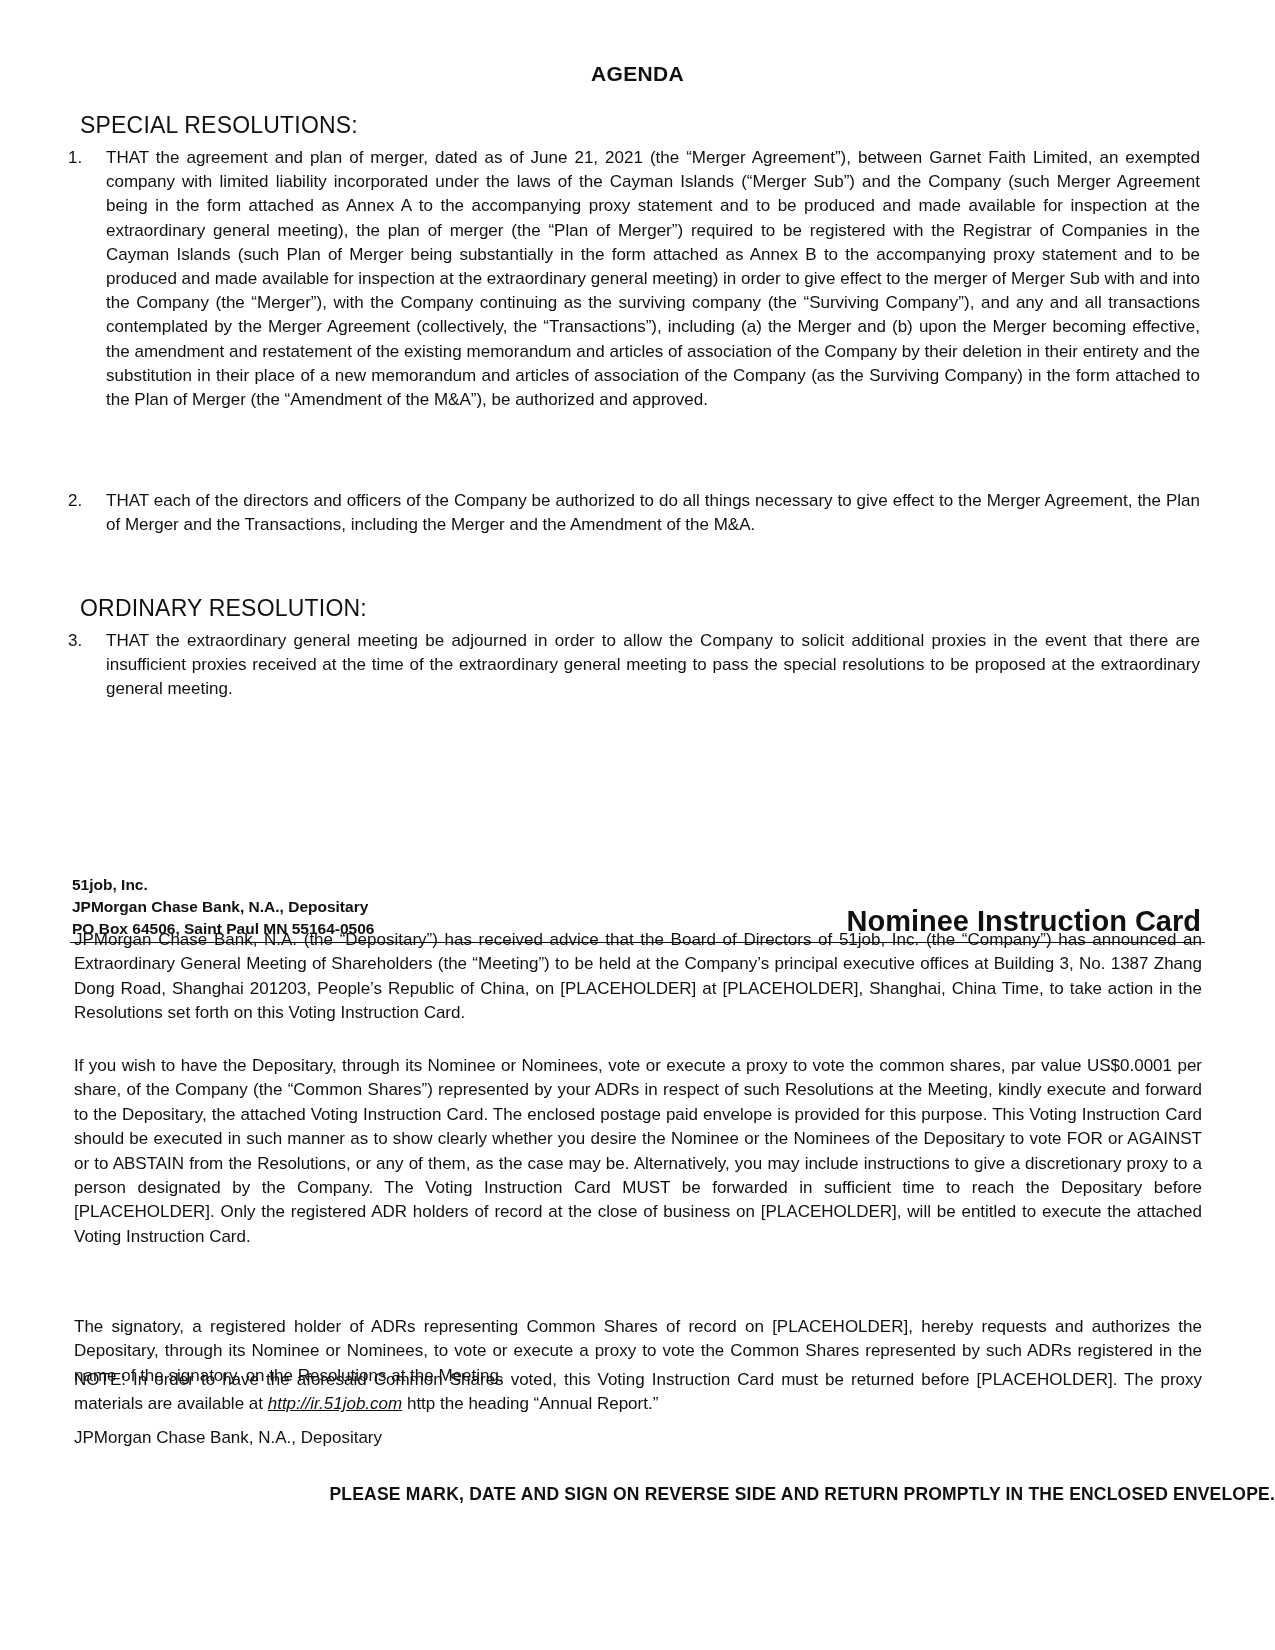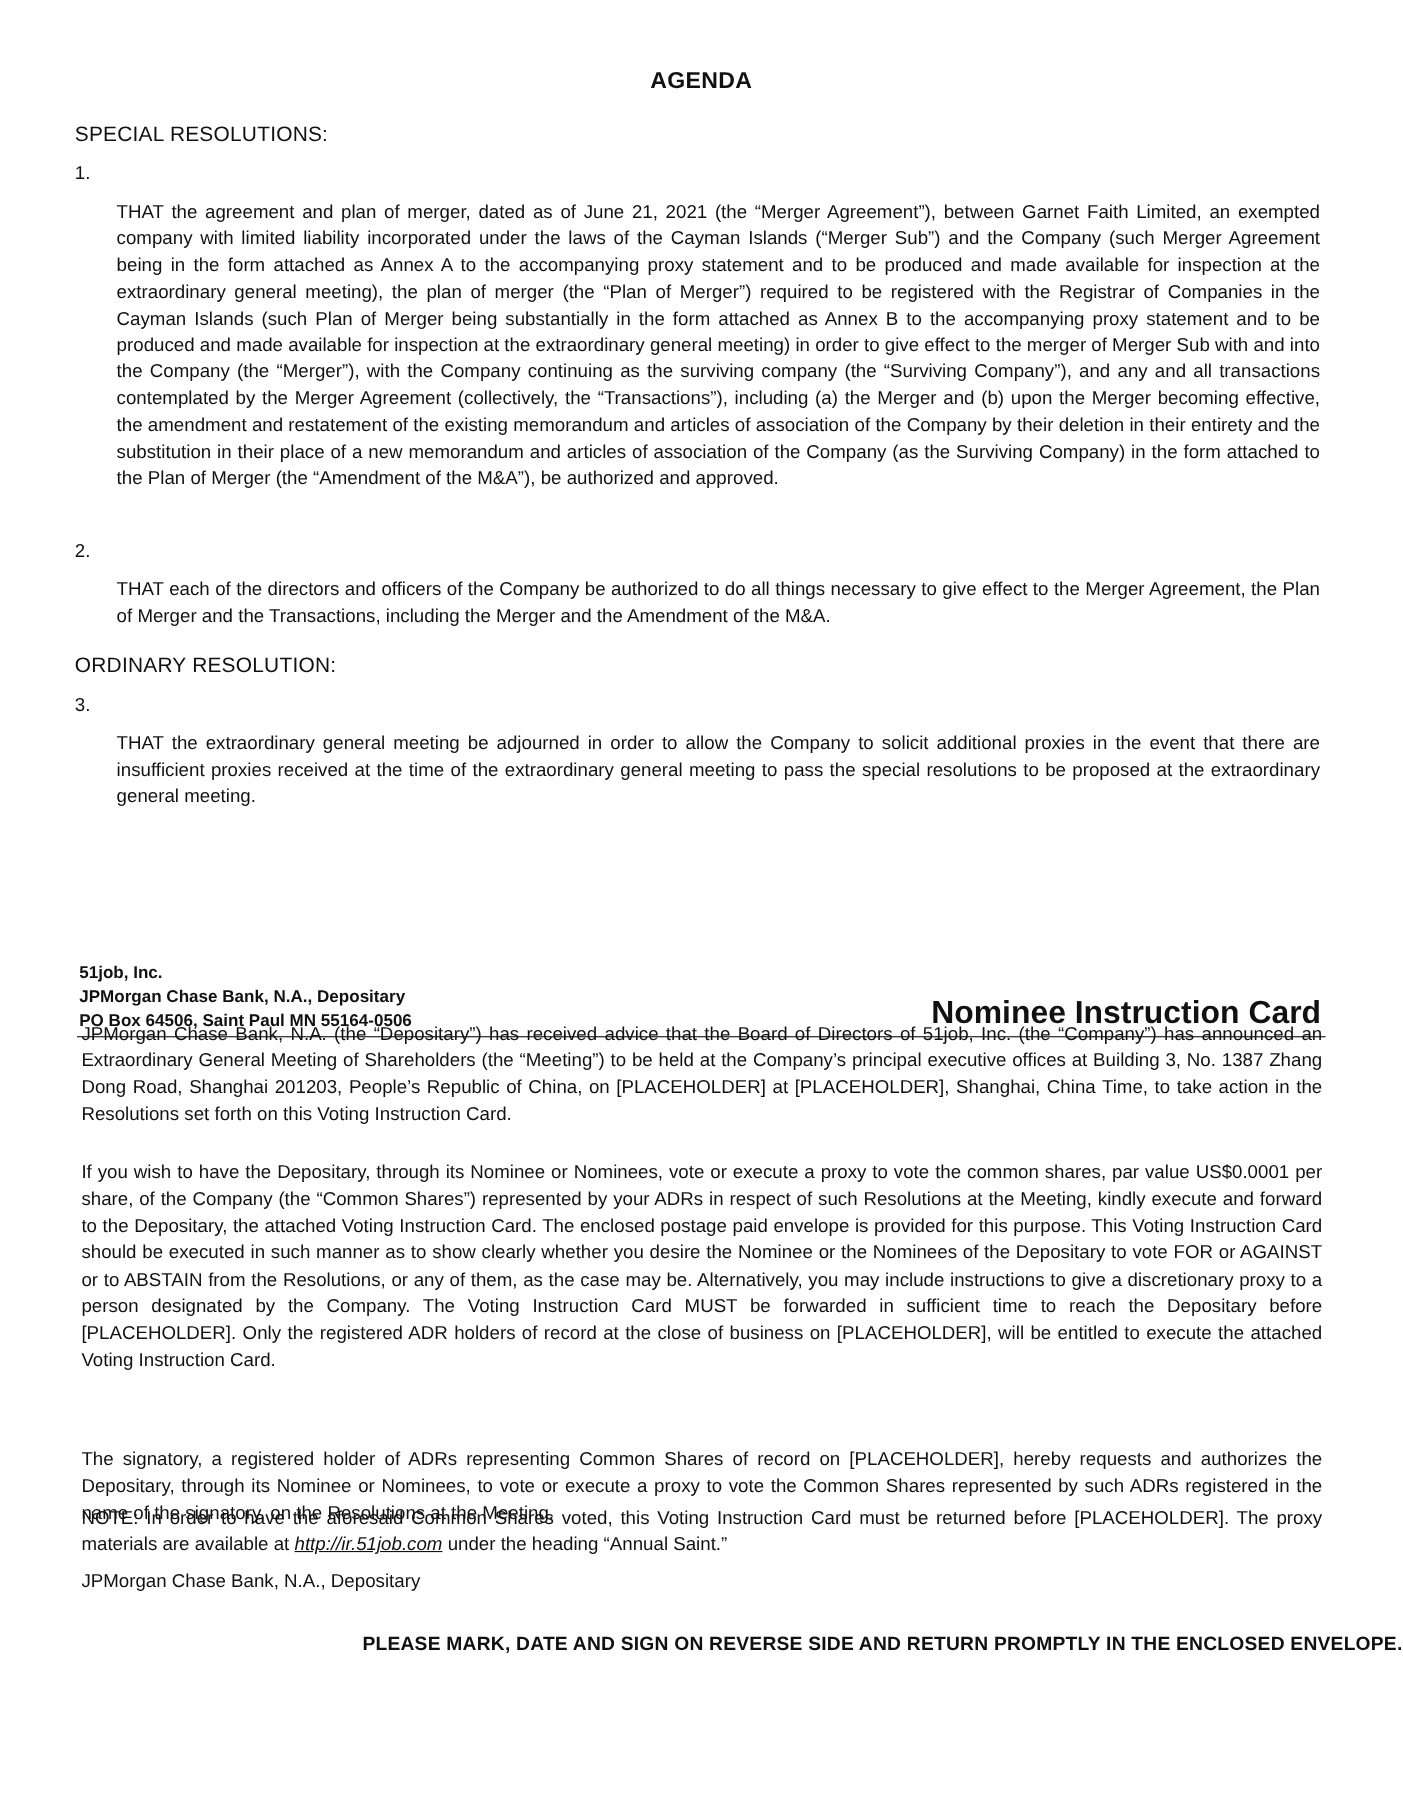--- a/index.html
+++ b/index.html
@@ -6,28 +6,28 @@
   body {
     width: 1275px; height: 1650px; position: relative; overflow: hidden;
     font-family: "Liberation Sans", sans-serif; color: #111111;
   }
   .page { position: absolute; left: 0; top: 0; width: 1275px; height: 1171px; }
   .agenda-title {
     position: absolute; top: 62px; left: 0; width: 1275px; text-align: center;
     font-weight: bold; font-size: 21px; letter-spacing: 0.3px;
   }
   .section-heading {
-    position: absolute; left: 68px; font-size: 19px; letter-spacing: 0.2px;
+    position: absolute; left: 80px; font-size: 23px; letter-spacing: 0.2px;
   }
   .resolution {
     position: absolute; left: 68px; width: 1132px; font-size: 17px; line-height: 24.2px;
     display: flex;
   }
   .res-num { width: 38px; flex: 0 0 38px; }
-  .res-text { flex: 1; text-align: justify; text-align-last: left; margin-top: 35px; }
+  .res-text { flex: 1; text-align: justify; text-align-last: left; }
 
   .vic-header {
     position: absolute; left: 70px; top: 878px; width: 1135px; height: 70px;
     border-bottom: 1.5px solid #111;
   }
   .vic-address { position: absolute; left: 2px; top: 2px; font-weight: bold; font-size: 15.5px; line-height: 22px; }
   .vic-title { position: absolute; right: 4px; bottom: 4px; font-weight: bold; font-size: 29px; }
 
   .vic-para {
     position: absolute; left: 74px; width: 1128px; font-size: 17px; line-height: 24.4px;
@@ -72,20 +72,20 @@
       <div>PO Box 64506, Saint Paul MN 55164-0506</div>
     </div>
     <div class="vic-title">Nominee Instruction Card</div>
   </div>
 
   <div class="vic-para" style="top:928px;">JPMorgan Chase Bank, N.A. (the “Depositary”) has received advice that the Board of Directors of 51job, Inc. (the “Company”) has announced an Extraordinary General Meeting of Shareholders (the “Meeting”) to be held at the Company’s principal executive offices at Building 3, No. 1387 Zhang Dong Road, Shanghai 201203, People’s Republic of China, on [PLACEHOLDER] at [PLACEHOLDER], Shanghai, China Time, to take action in the Resolutions set forth on this Voting Instruction Card.</div>
   <div class="vic-para" style="top:1054px;">If you wish to have the Depositary, through its Nominee or Nominees, vote or execute a proxy to vote the common shares, par value US$0.0001 per share, of the Company (the “Common Shares”) represented by your ADRs in respect of such Resolutions at the Meeting, kindly execute and forward to the Depositary, the attached Voting Instruction Card. The enclosed postage paid envelope is provided for this purpose. This Voting Instruction Card should be executed in such manner as to show clearly whether you desire the Nominee or the Nominees of the Depositary to vote FOR or AGAINST or to ABSTAIN from the Resolutions, or any of them, as the case may be. Alternatively, you may include instructions to give a discretionary proxy to a person designated by the Company. The Voting Instruction Card MUST be forwarded in sufficient time to reach the Depositary before [PLACEHOLDER]. Only the registered ADR holders of record at the close of business on [PLACEHOLDER], will be entitled to execute the attached Voting Instruction Card.</div>
   <div class="vic-para" style="top:1315px;">The signatory, a registered holder of ADRs representing Common Shares of record on [PLACEHOLDER], hereby requests and authorizes the Depositary, through its Nominee or Nominees, to vote or execute a proxy to vote the Common Shares represented by such ADRs registered in the name of the signatory, on the Resolutions at the Meeting.</div>
 
   <div class="vic-para" style="top:1368px;">
-    <span>NOTE: In order to have the aforesaid Common Shares voted, this Voting Instruction Card must be returned before [PLACEHOLDER]. The proxy materials are available at </span><span class="link">http://ir.51job.com</span><span> under the heading “Annual Saint.”</span>
+    <span>NOTE: In order to have the aforesaid Common Shares voted, this Voting Instruction Card must be returned before [PLACEHOLDER]. The proxy materials are available at </span><span class="link">http://ir.51job.com</span><span> http the heading “Annual Report.”</span>
   </div>
 
   <div class="vic-para" style="top:1426px;">JPMorgan Chase Bank, N.A., Depositary</div>
 
   <div class="footer-line" style="top:1484px;">PLEASE MARK, DATE AND SIGN ON REVERSE SIDE AND RETURN PROMPTLY IN THE ENCLOSED ENVELOPE.</div>
 
 </div>
 
 </body></html>

